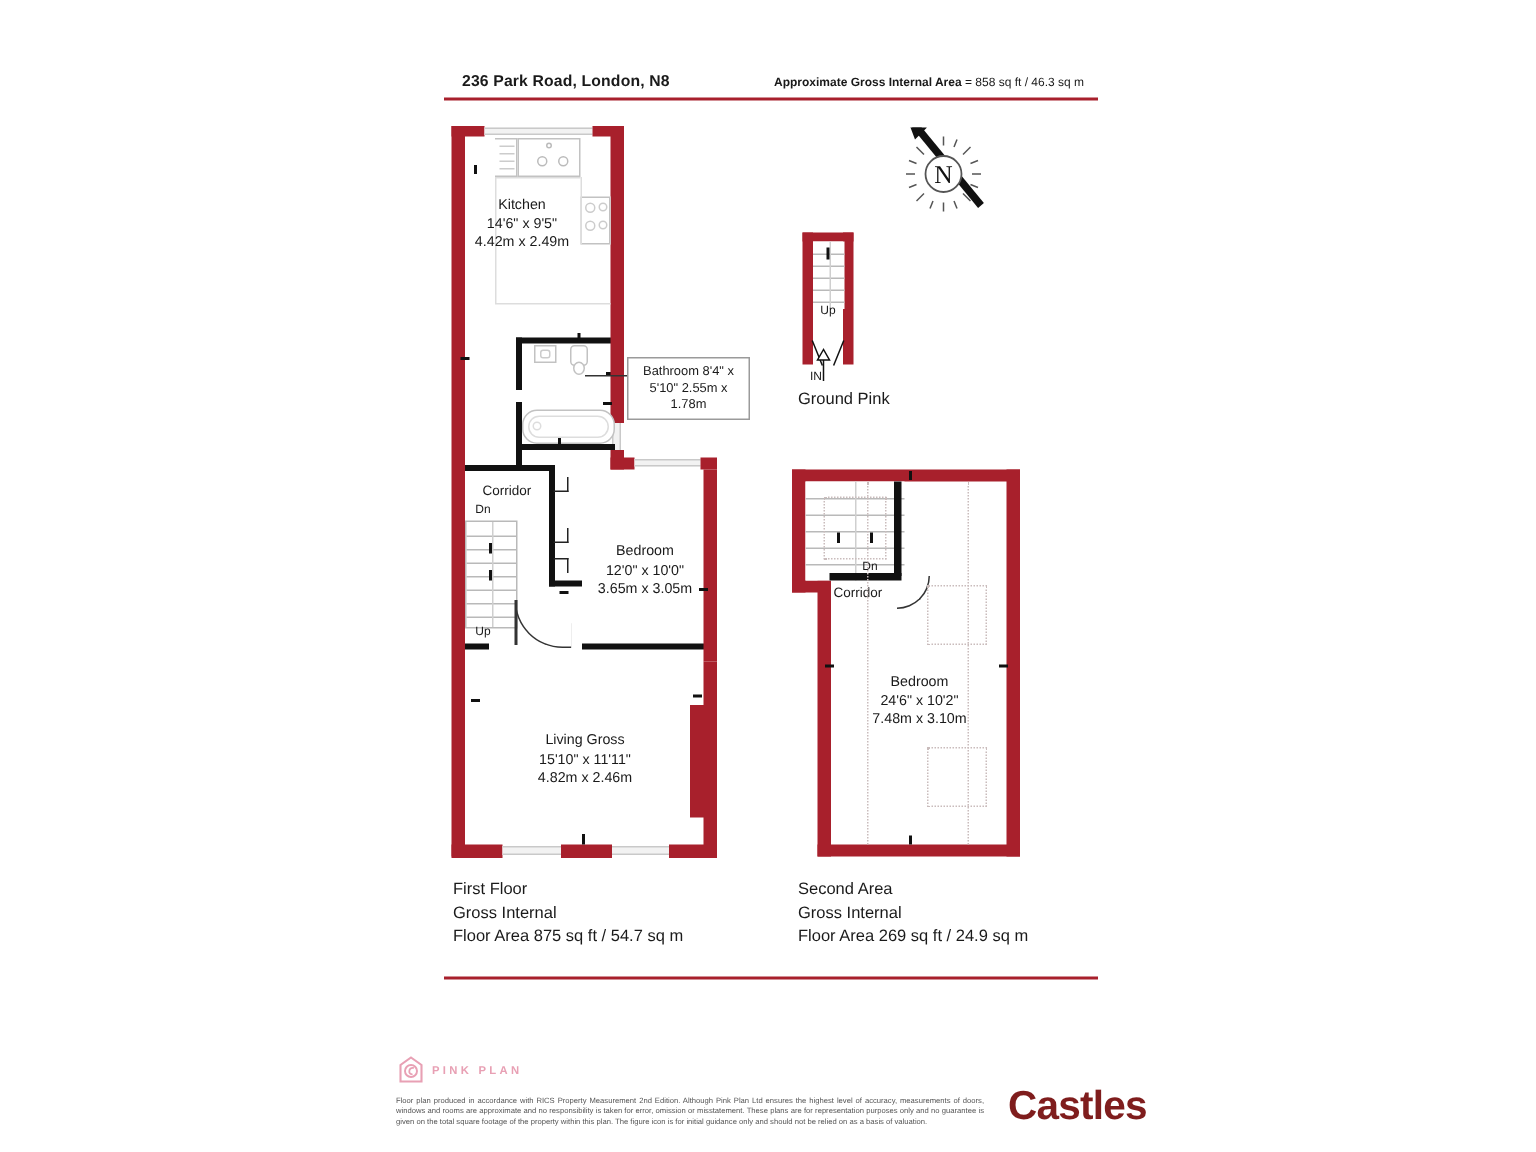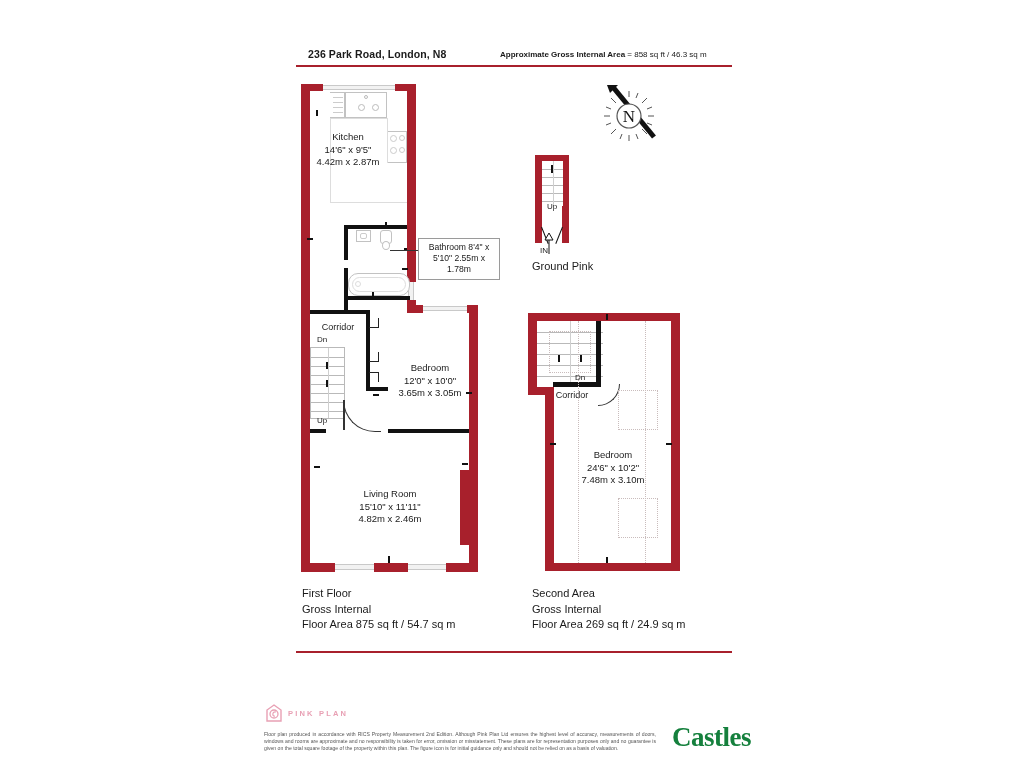--- a/index.html
+++ b/index.html
@@ -19,21 +19,21 @@
   
   #header-title {
     position: absolute; left: 308px; top: 48px;
     font-size: 10.5px; font-weight: bold; color: #1a1a1a;
     letter-spacing: 0.1px; white-space: nowrap;
   }
   #header-area-wrap {
     position: absolute; left: 500px; top: 50px;
     font-size: 8px; color: #1a1a1a; white-space: nowrap;
   }
-  #header-area-label { font-weight: bold; }
+  #header-area-label { font-weight: bold; margin-left: 16px; }
   #header-area-value { font-weight: normal; }
   #header-rule {
     position: absolute; left: 296px; top: 65px;
     width: 436px; height: 2px; background: #A8202C;
   }
   #footer-rule {
     position: absolute; left: 296px; top: 651px;
     width: 436px; height: 1.5px; background: #A8202C;
   }
 
@@ -100,22 +100,22 @@
   #pinkplan-text {
     font-size: 7.5px; letter-spacing: 2.2px; color: #E8A0B4; font-weight: bold;
   }
   #disclaimer {
     position: absolute; left: 264px; top: 731px; width: 392px;
     font-size: 5.1px; line-height: 7.2px; color: #555555;
     text-align: justify;
   }
   #castles-logo {
     position: absolute; left: 672px; top: 722px;
-    font-family: Liberation Serif, serif;
-    font-size: 27px; font-weight: bold; color: #15803d;
+    font-family: Liberation Sans, sans-serif;
+    font-size: 27px; font-weight: bold; color: #7f1d1d;
     letter-spacing: -0.5px;
   }
 </style>
 </head>
 <body>
 
 <div id="page">
 
   <div id="header-title">236 Park Road, London, N8</div>
   <div id="header-area-wrap">
@@ -156,21 +156,21 @@
     <div style="position:absolute; left:330px; top:118px; width:0; height:84px; border-left:1px solid #ddd;"></div>
     <div style="position:absolute; left:330px; top:202px; width:77px; height:0; border-top:1px solid #ddd;"></div>
 
     <div class="tick" style="left:316px; top:110px; width:2px; height:6px;"></div>
     <div class="tick" style="left:307px; top:238px; width:6px; height:2px;"></div>
     <div class="tick" style="left:404px; top:248px; width:6px; height:2px;"></div>
 
     <div class="rlabel" style="left:300px; top:131px; width:96px;">
       <span class="nm">Kitchen</span>
       <span class="d1">14'6" x 9'5"</span>
-      <span class="d2">4.42m x 2.87m</span>
+      <span class="d2">4.42m x 2.49m</span>
     </div>
 
     <div class="iwall" style="left:344px; top:225px; width:66px; height:4px;"></div>
     <div class="iwall" style="left:344px; top:225px; width:4px; height:35px;"></div>
     <div class="iwall" style="left:344px; top:268px; width:4px; height:44px;"></div>
 
     <div class="wall" style="left:407px; top:218px; width:9px; height:64px;"></div>
     <div class="winop-v" style="left:408px; top:282px; width:6px; height:18px;"></div>
     <div class="wall" style="left:407px; top:300px; width:9px; height:13px;"></div>
 
@@ -239,21 +239,21 @@
     <div class="tick" style="left:466px; top:392px; width:6px; height:2px;"></div>
     <div class="tick" style="left:373px; top:394px; width:6px; height:2px;"></div>
 
     <div class="wall" style="left:469px; top:441px; width:9px; height:130px;"></div>
 
     <div class="wall" style="left:460px; top:470px; width:10px; height:75px;"></div>
     <div class="tick" style="left:314px; top:466px; width:6px; height:2px;"></div>
     <div class="tick" style="left:462px; top:463px; width:6px; height:2px;"></div>
 
     <div class="rlabel" style="left:342px; top:488px; width:96px;">
-      <span class="nm">Living Room</span>
+      <span class="nm">Living Gross</span>
       <span class="d1">15'10" x 11'11"</span>
       <span class="d2">4.82m x 2.46m</span>
     </div>
 
     <div class="wall" style="left:301px; top:563px; width:34px; height:9px;"></div>
     <div class="winop" style="left:335px; top:564px; width:39px; height:6px;"></div>
     <div class="wall" style="left:374px; top:563px; width:34px; height:9px;"></div>
     <div class="winop" style="left:408px; top:564px; width:38px; height:6px;"></div>
     <div class="wall" style="left:446px; top:563px; width:32px; height:9px;"></div>
     <div class="tick" style="left:388px; top:556px; width:2px; height:7px;"></div>

